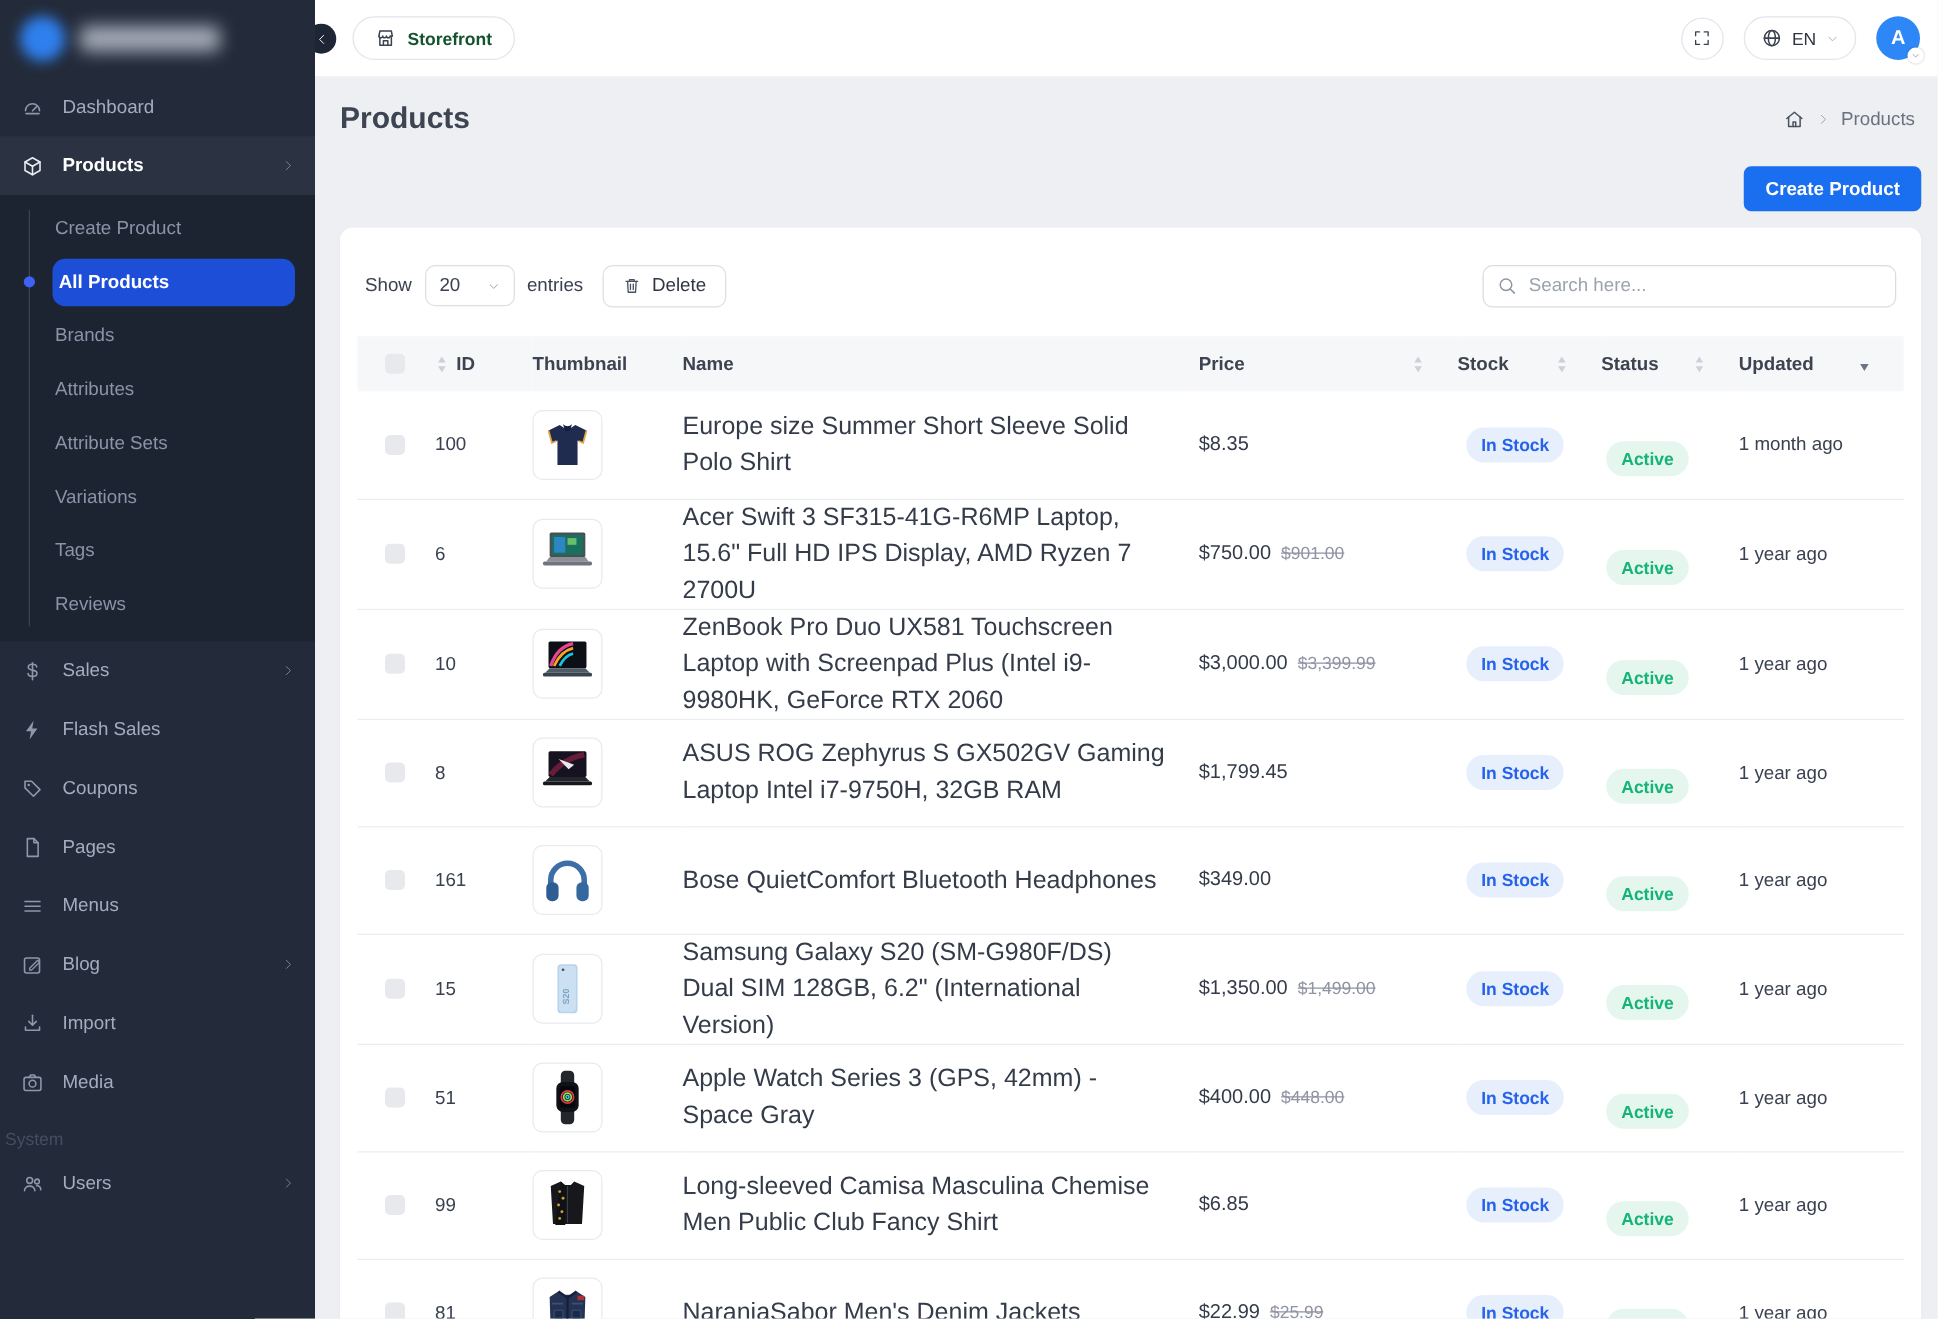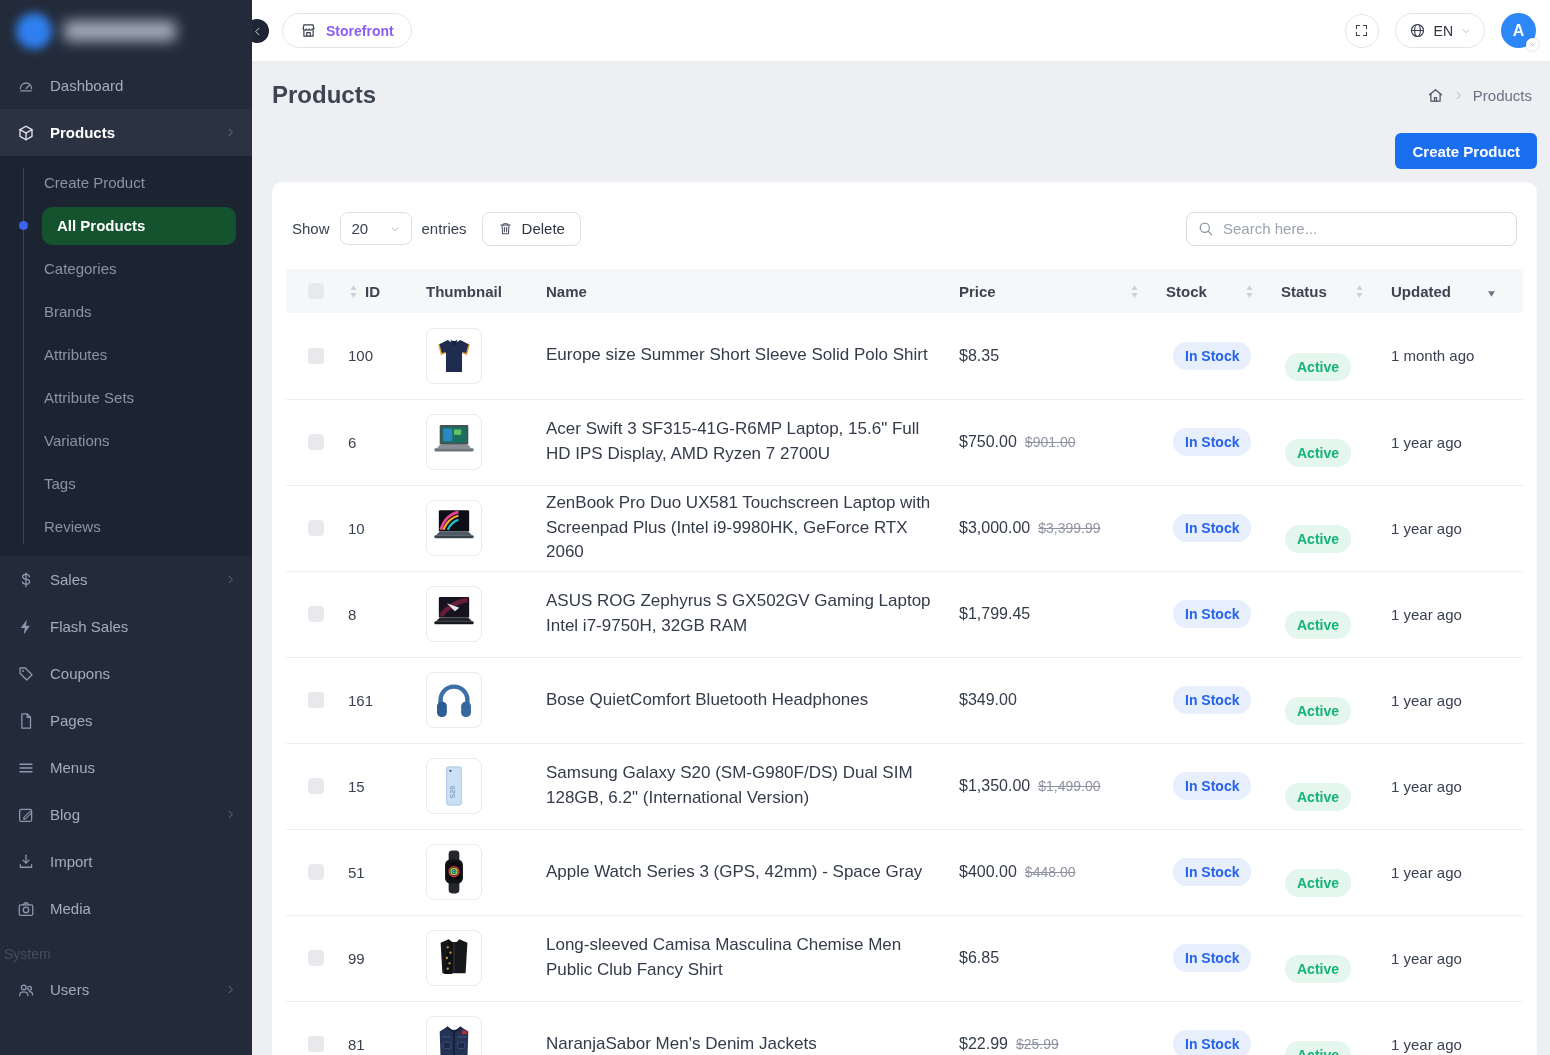--- a/index.html
+++ b/index.html
@@ -32,22 +32,22 @@
   .nav-item.parent-active .ni-icon { color:#e8ebf2; }
   .submenu { background:#1d2431; position:relative; padding:5px 0 8px 0; }
   .submenu .rail { position:absolute; left:23px; top:12px; bottom:12px; width:1px; background:#3a4254; }
   .sub-item {
     height:43px; display:flex; align-items:center; padding-left:44px;
     color:#8a93a7; cursor:pointer; position:relative;
   }
   .sub-item.active-pill { padding-left:0; }
   .sub-item.active-pill .pill {
     margin-left:42px; margin-right:16px; width:100%; height:38px;
-    background:#14532d; border-radius:10px; display:flex; align-items:center;
-    padding-left:15px; color:#ffffff; font-weight:bold;
+    background:#1d4ed8; border-radius:10px; display:flex; align-items:center;
+    padding-left:5px; color:#ffffff; font-weight:bold;
   }
   .sub-item .active-dot {
     position:absolute; left:19px; top:50%; margin-top:-4.5px;
     width:9px; height:9px; border-radius:50%; background:#3e63f4;
   }
   .section-label { padding:14px 0 4px 4px; font-size:14px; color:#454d5f; }
   
   .topbar {
     position:absolute; left:252px; right:0; top:0; height:62px;
     background:#ffffff; border-bottom:1px solid #ebedf0;
@@ -55,21 +55,21 @@
   }
   .collapse-btn {
     position:absolute; left:-7px; top:19px; width:24px; height:24px;
     border-radius:50%; background:#1e2535; color:#fff; display:flex;
     align-items:center; justify-content:center; cursor:pointer; z-index:30;
   }
   .collapse-btn svg { width:11px; height:11px; }
   .storefront-btn {
     height:35px; border:1px solid #e3e5ea; border-radius:18px;
     display:flex; align-items:center; gap:9px; padding:0 17px;
-    font-size:14px; font-weight:bold; color:#8b5cf6; background:#fff; cursor:pointer;
+    font-size:14px; font-weight:bold; color:#14532d; background:#fff; cursor:pointer;
   }
   .storefront-btn svg { width:17px; height:17px; color:#3a4150; }
   .topbar-right { margin-left:auto; display:flex; align-items:center; gap:16px; }
   .fullscreen-btn {
     width:34px; height:34px; border-radius:50%; border:1px solid #e3e5ea;
     display:flex; align-items:center; justify-content:center; background:#fff; cursor:pointer; color:#3a4150;
   }
   .fullscreen-btn svg { width:15px; height:15px; }
   .lang-btn {
     height:35px; border:1px solid #e3e5ea; border-radius:18px; background:#fff;
@@ -146,21 +146,21 @@
   tbody td { border-bottom:1px solid #eceef0; height:86px; vertical-align:middle; padding:0; }
   .checkbox { width:16px; height:16px; border-radius:4px; background:#e7e9ec; cursor:pointer; }
   thead .checkbox { margin-left:22px; }
   tbody .checkbox { margin-left:22px; }
   td.td-id { font-size:15px; color:#3a4150; }
   .thumb {
     width:56px; height:56px; border:1px solid #e8eaee; border-radius:8px;
     background:#fff; overflow:hidden; display:flex; align-items:center; justify-content:center; cursor:pointer;
   }
   .thumb svg { width:50px; height:50px; }
-  td.td-name { font-size:17px; color:#343b49; line-height:1.45; padding-right:24px; cursor:pointer; }
+  td.td-name { font-size:20px; color:#343b49; line-height:1.45; padding-right:24px; cursor:pointer; }
   td.td-price { font-size:16px; color:#343b49; }
   .old-price { font-size:14px; color:#8f93a3; text-decoration:line-through; margin-left:8px; }
   .badge {
     display:inline-block; font-size:14px; font-weight:bold; border-radius:14px; padding:6px 12px;
   }
   .badge.stock { color:#2563eb; background:#e8effc; margin-left:7px; }
   .badge.status { color:#14b377; background:#e5f6ee; margin-left:4px;margin-top:22px; }
   td.td-updated { font-size:15px; color:#3a4150; }
 </style>
 </head>
@@ -200,23 +200,20 @@
       <div class="submenu">
         <div class="rail"></div>
         <div class="sub-item">
           <span>Create Product</span>
         </div>
         <div class="sub-item active-pill">
           <span class="active-dot"></span>
            <span class="pill">
             <span>All Products</span>
           </span>
-        </div>
-        <div class="sub-item">
-          <span>Categories</span>
         </div>
         <div class="sub-item">
           <span>Brands</span>
         </div>
         <div class="sub-item">
           <span>Attributes</span>
         </div>
         <div class="sub-item">
           <span>Attribute Sets</span>
         </div>

